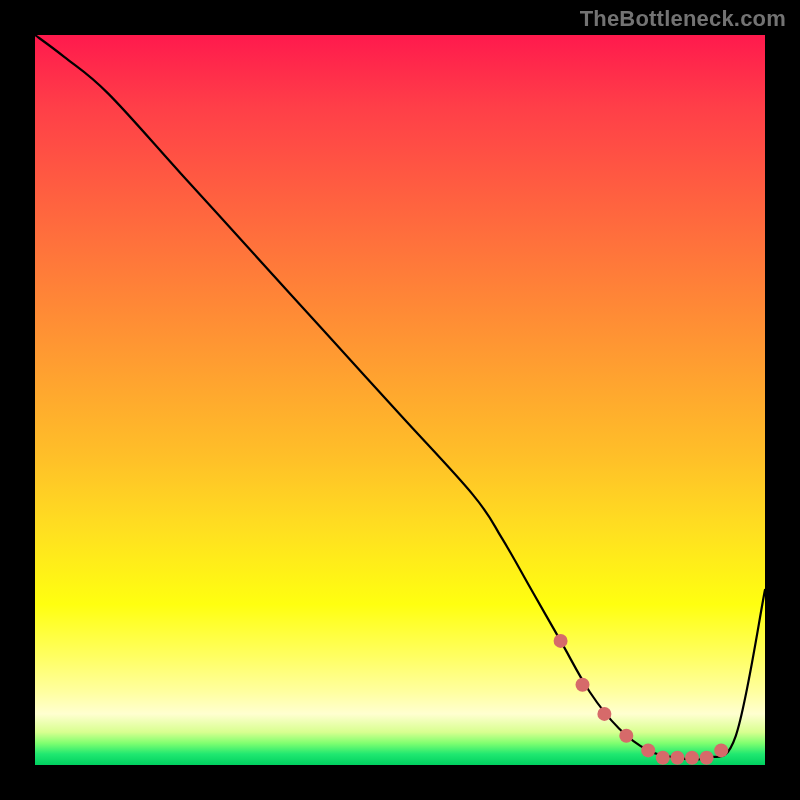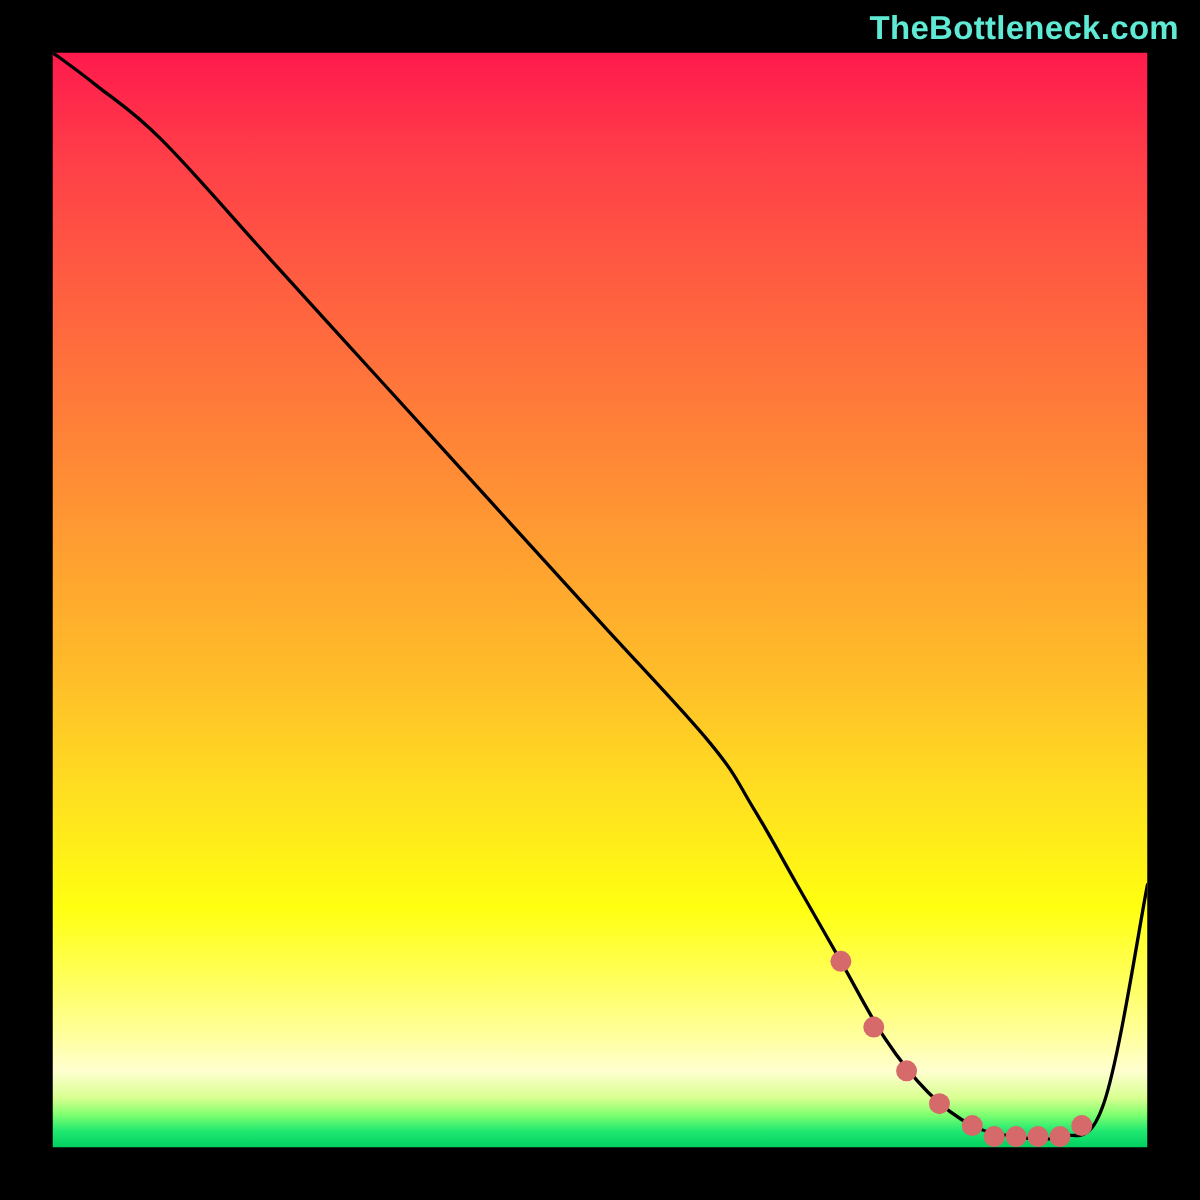--- a/index.html
+++ b/index.html
@@ -15,21 +15,21 @@
     position: relative;
     width: 800px;
     height: 800px;
   }
   .watermark {
     position: absolute;
     top: 6px;
     right: 14px;
     font-size: 22px;
     font-weight: bold;
-    color: #5eead4;
+    color: #737373;
     letter-spacing: 0.2px;
     z-index: 10;
   }
   .plot-area {
     position: absolute;
     left: 35px;
     top: 35px;
     width: 730px;
     height: 730px;
     overflow: hidden;

